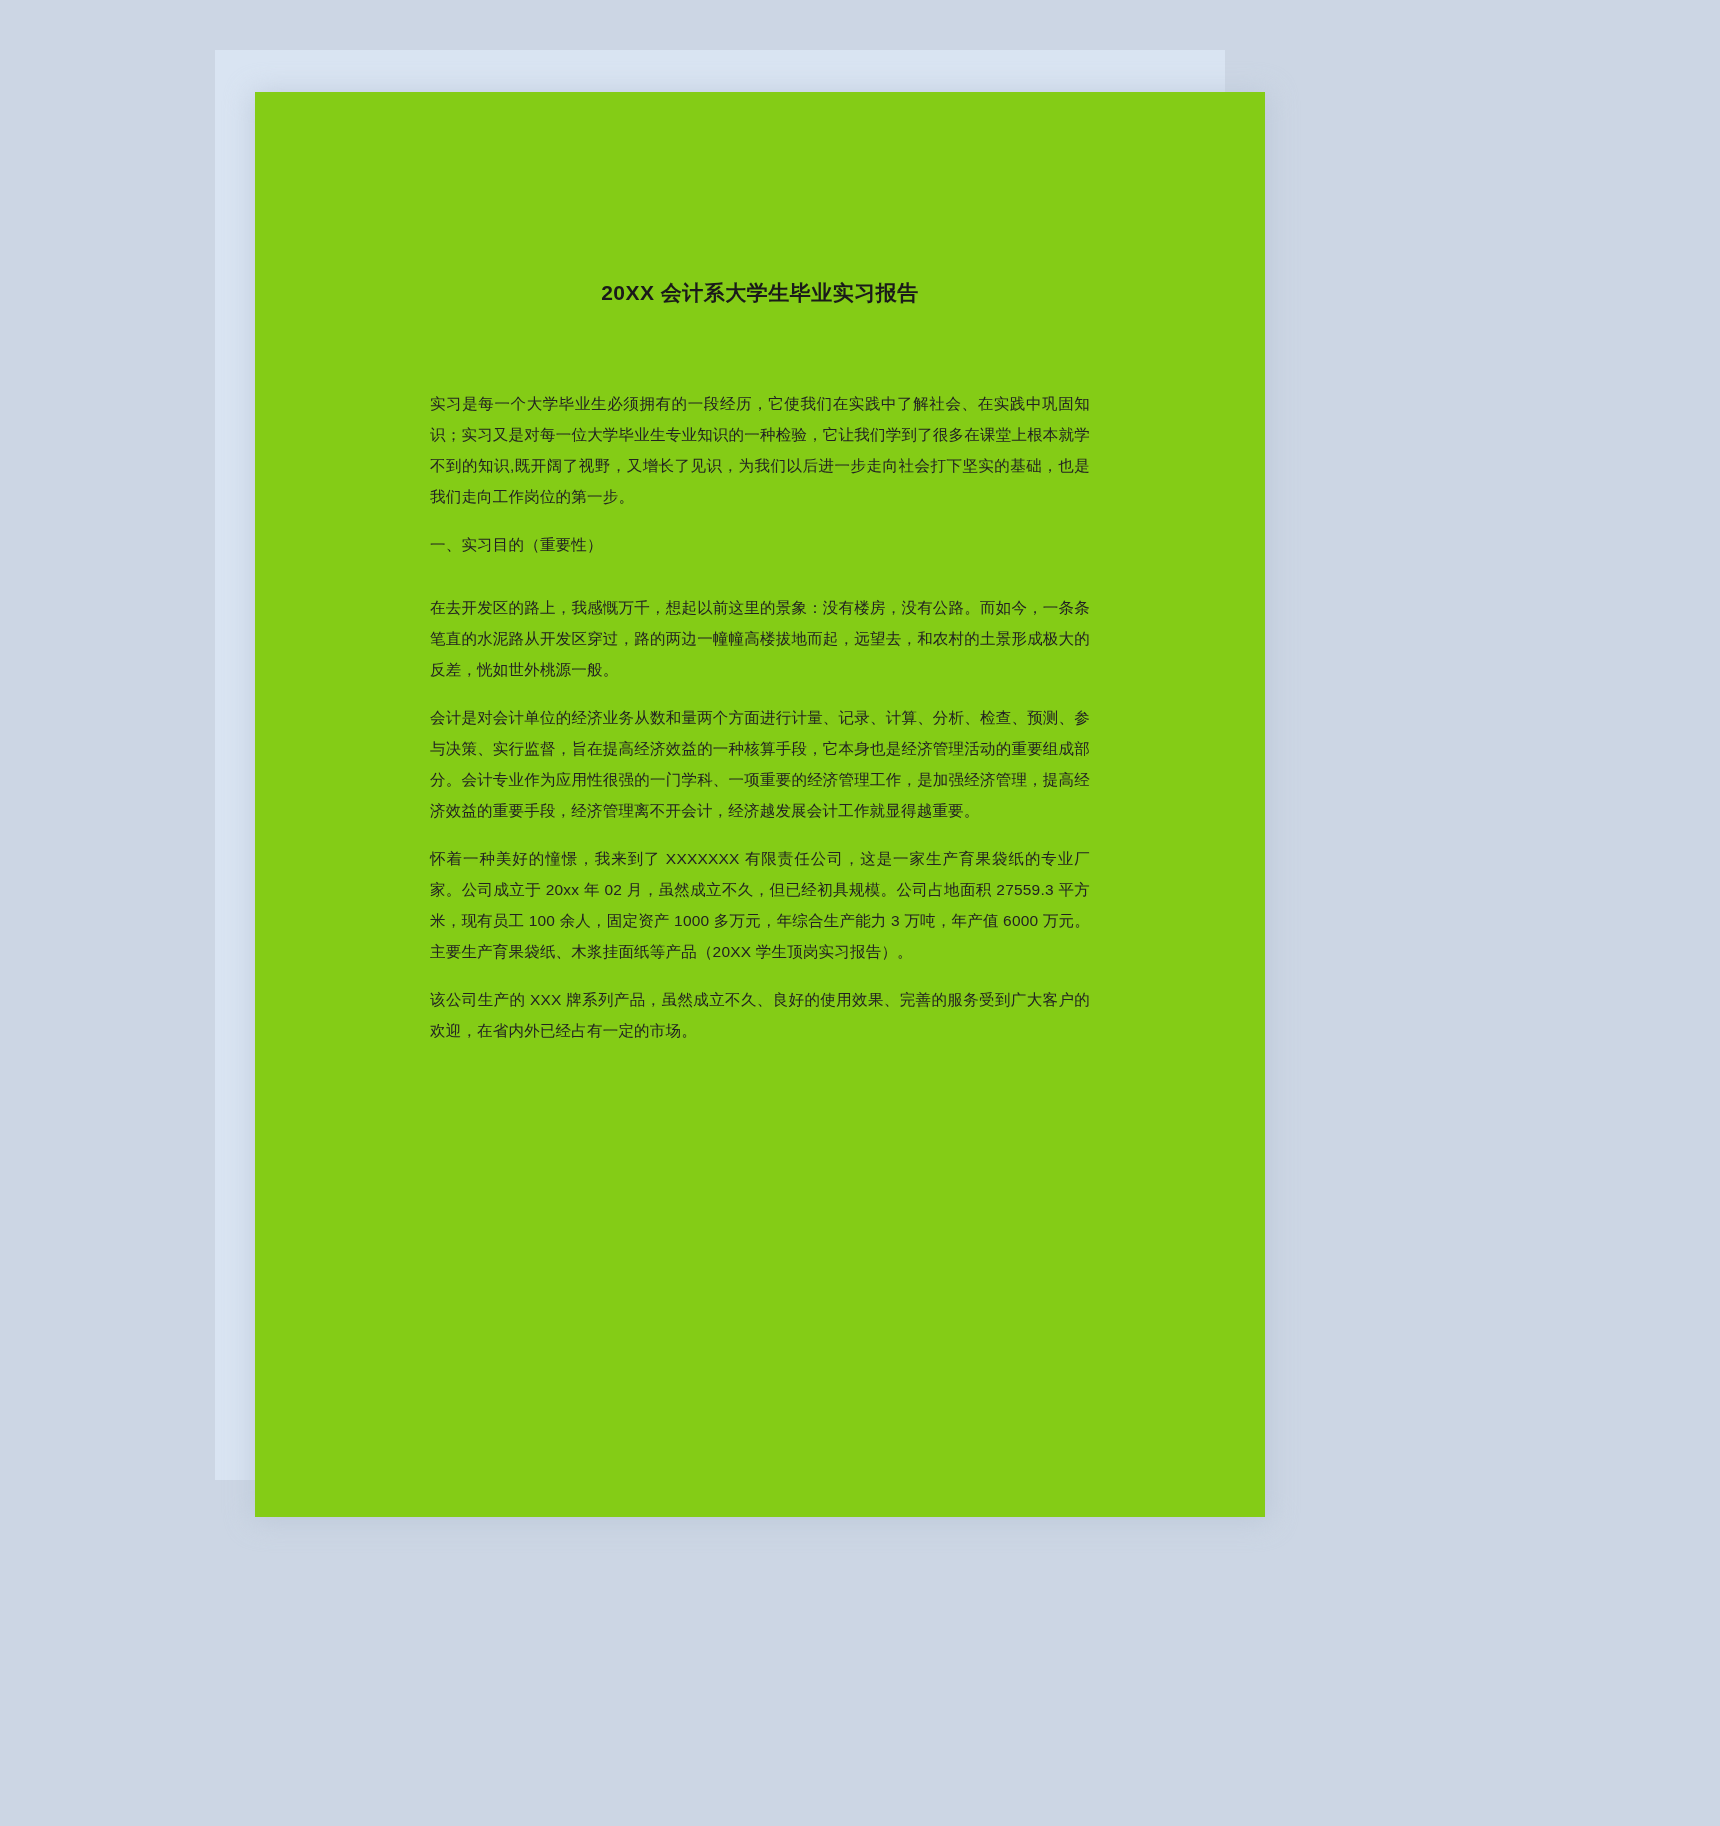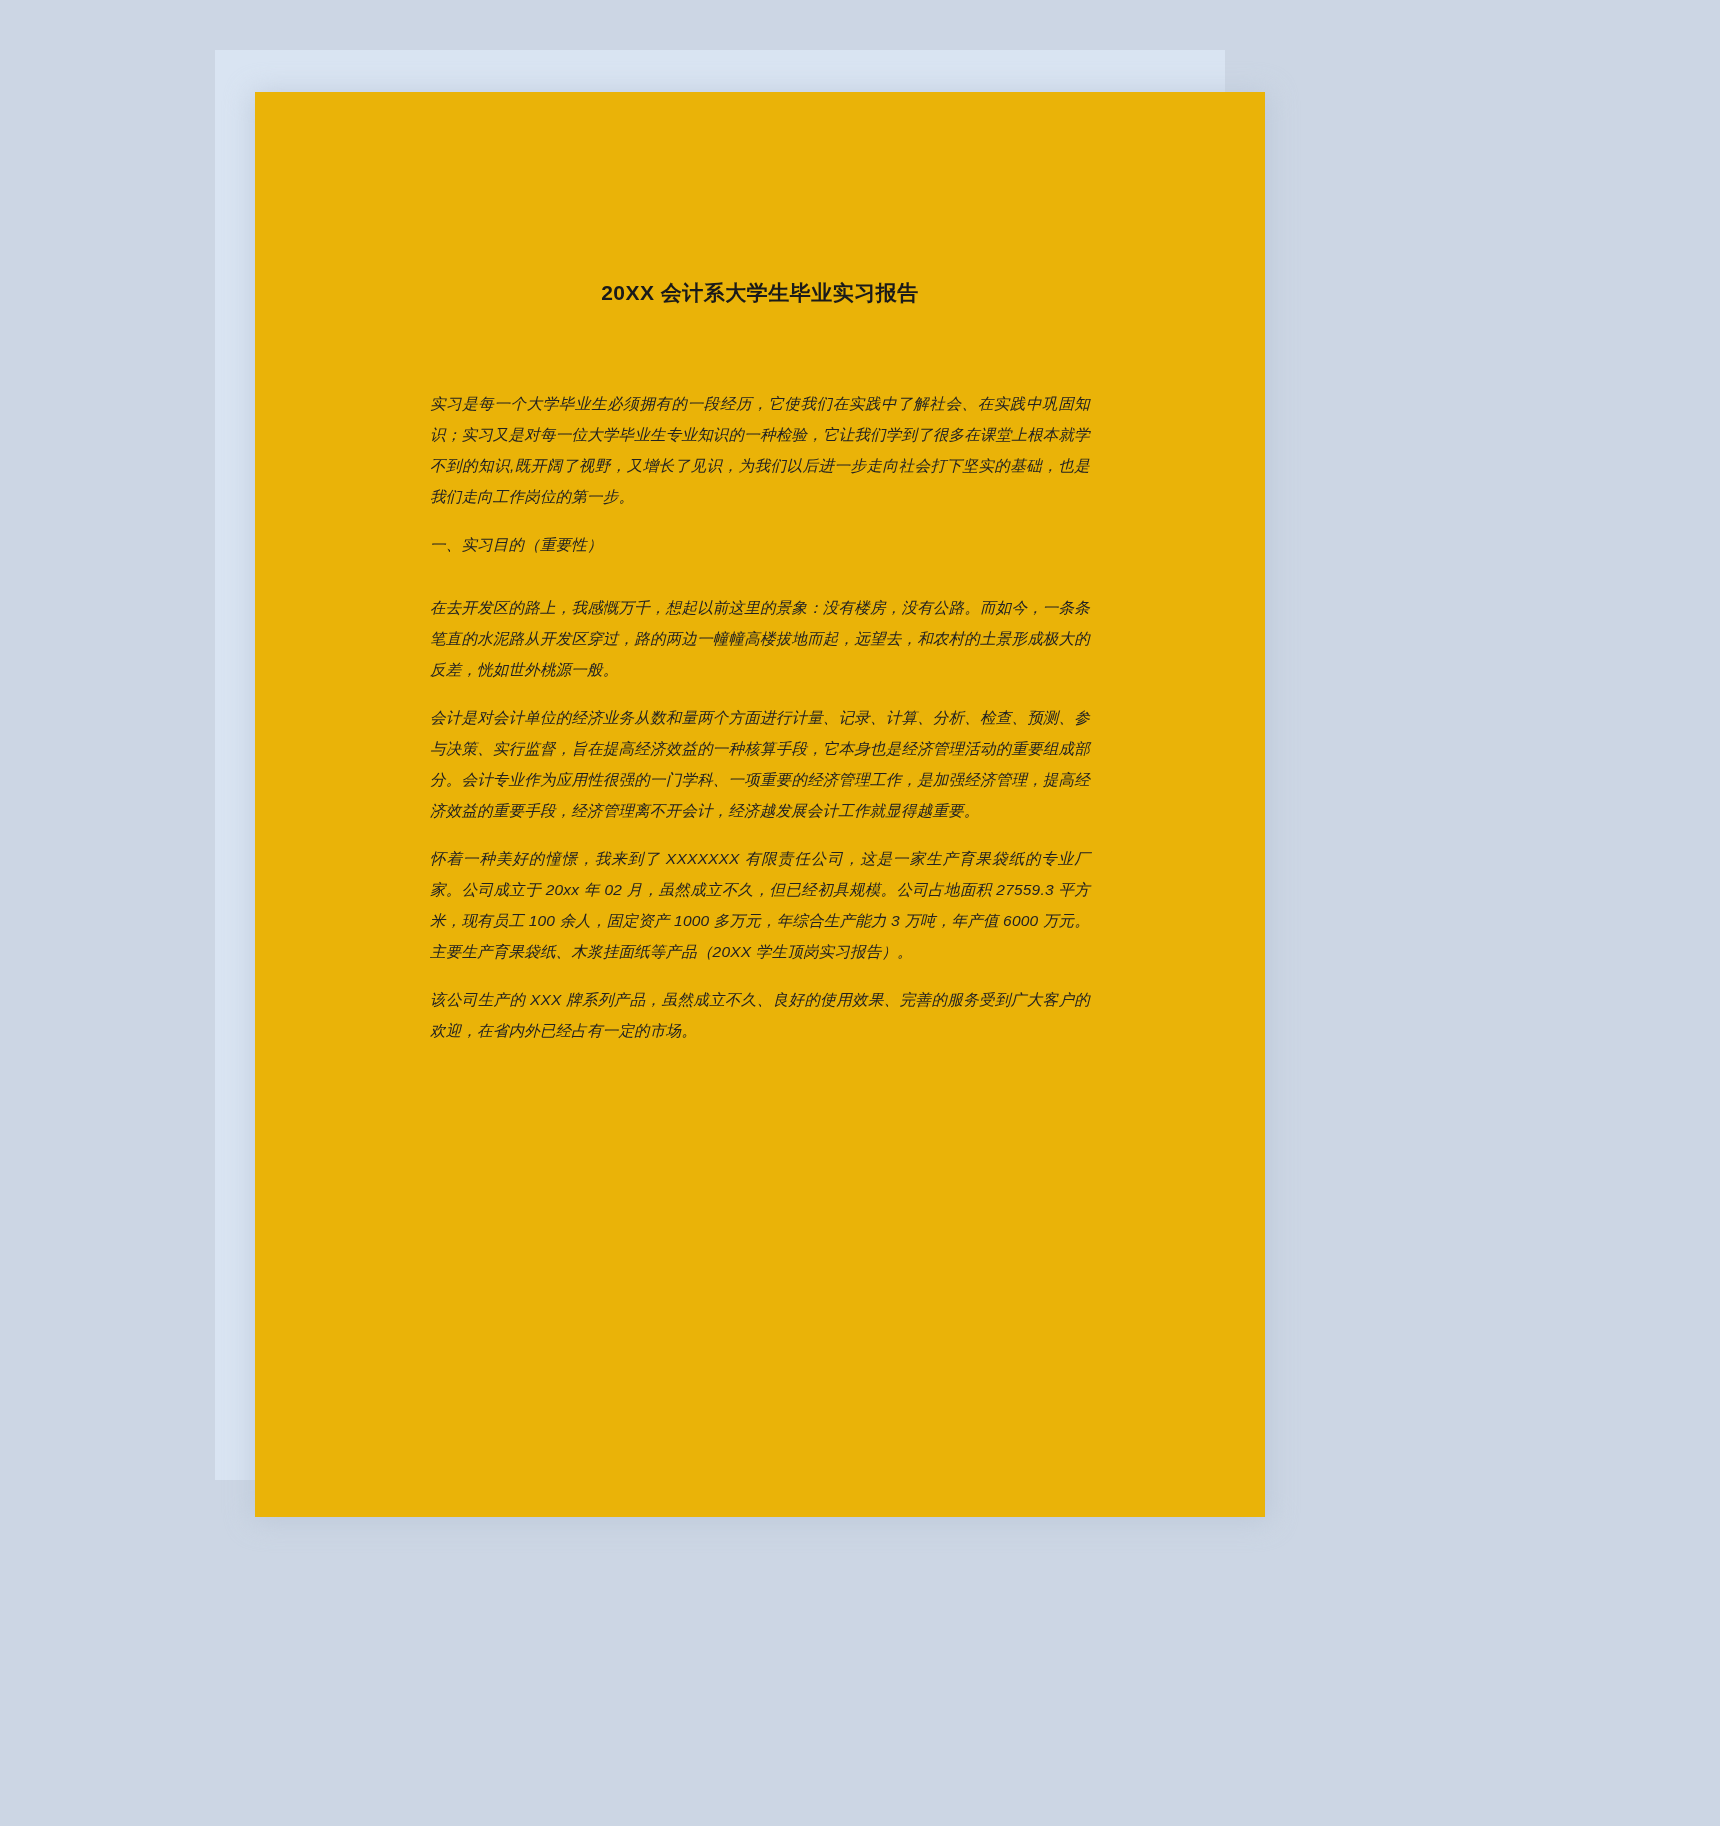--- a/index.html
+++ b/index.html
@@ -37,21 +37,21 @@
     opacity: .75;
   }
 
   
   #document-page {
     position: absolute;
     left: 255px;
     top: 92px;
     width: 1010px;
     height: 1425px;
-    background: #eab308;
+    background: #84cc16;
     box-sizing: border-box;
     padding: 0;
   }
 
   #doc-body {
     position: absolute;
     left: 175px;
     top: 0;
     width: 660px;
   }
@@ -79,21 +79,20 @@
   }
 
   .para {
     font-size: 15.5px;
     line-height: 2.0;
     color: #222222;
     margin: 0 0 17px 0;
     text-align: justify;
     text-justify: inter-ideograph;
     letter-spacing: .2px;
-    font-style: italic;
   }
 
   .para.heading {
     margin-bottom: 32px;
   }
 </style>
 </head>
 <body>
 
 <div id="back-sheet"></div>

